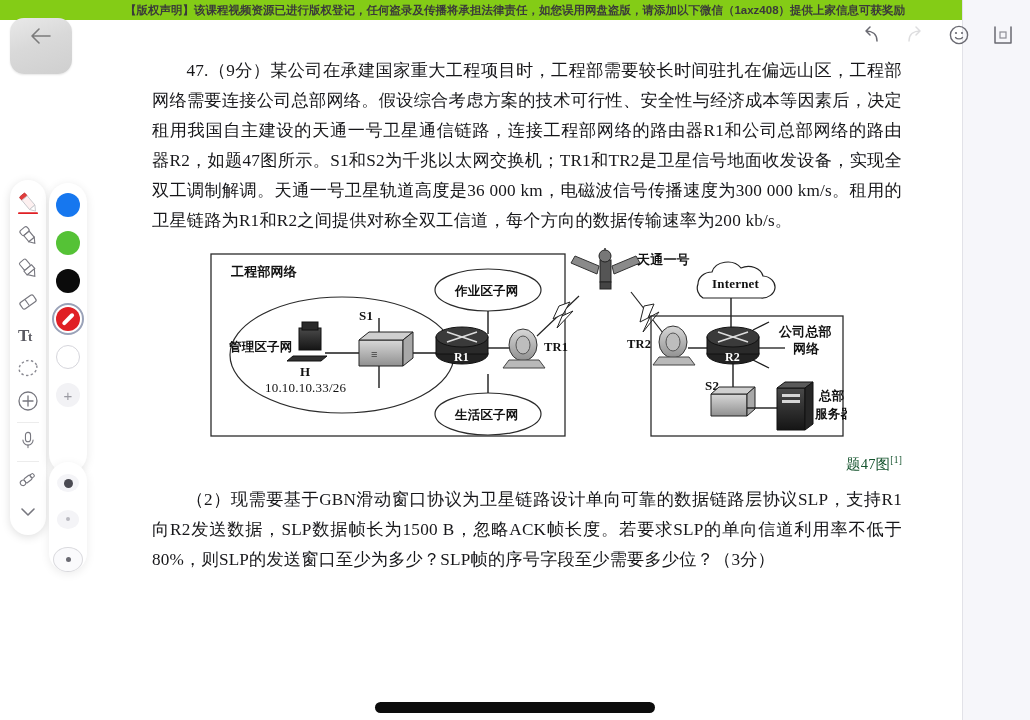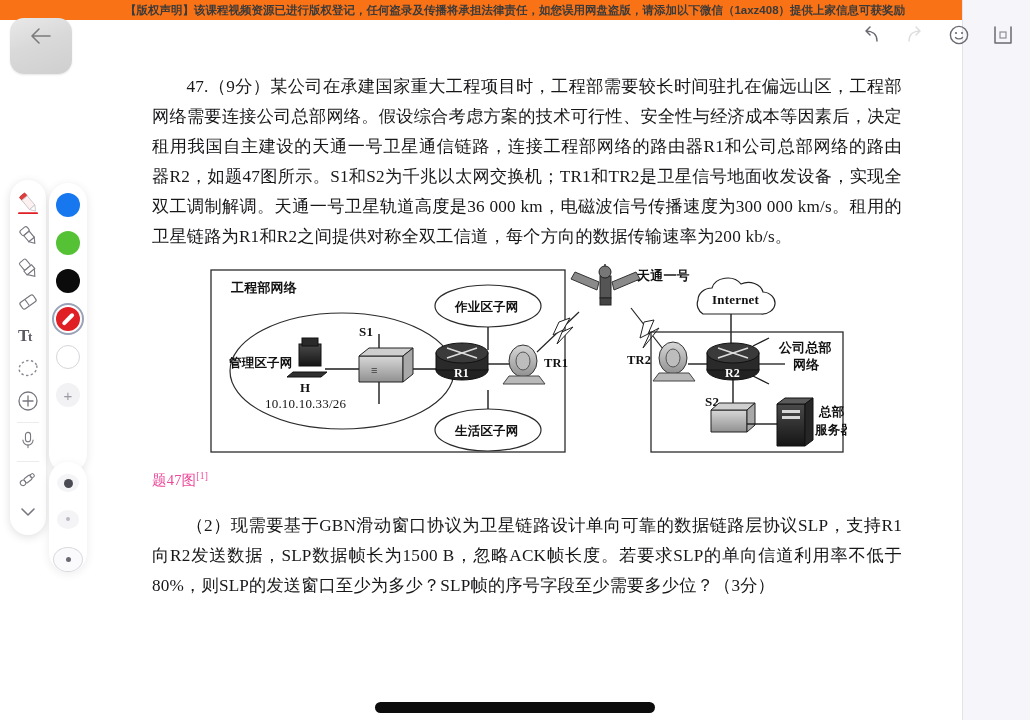--- a/index.html
+++ b/index.html
@@ -10,21 +10,21 @@
     font-family: "Liberation Serif", "DejaVu Serif", serif;
   }
   #app { position: relative; width: 1030px; height: 720px; background: #fff; }
 
   
   .banner {
     position: absolute; top: 0; left: 0; width: 1030px; height: 20px;
     display: flex; align-items: center; justify-content: center;
     font-family: "Liberation Sans", "DejaVu Sans", sans-serif;
     font-size: 11.5px; color: #3a3a3a; letter-spacing: 0px;
-    white-space: nowrap; background: #f97316;
+    white-space: nowrap; background: #84cc16;
     font-weight: 600;
   }
 
   
   .page-edge {
     position: absolute; top: 0; left: 962px; width: 68px; height: 720px;
     background: #f6f6fa; border-left: 1px solid #e2e2e8;
   }
 
   
@@ -96,26 +96,26 @@
 
   
   .doc {
     position: absolute; left: 0; top: 20px; width: 962px; height: 700px;
     background: #ffffff;
     padding: 36px 60px 0 152px;
     font-size: 17.2px; line-height: 30px; color: #17171a;
     text-align: justify;
     letter-spacing: .2px;
   }
-  .para { margin: 16px 0 0 0; text-indent: 2em; }
+  .para { margin: 0 0 0 0; text-indent: 2em; }
 
   
   .figwrap { margin: 12px 0 2px 0; display: flex; justify-content: center; }
   .figcap {
-    text-align: left; font-size: 14.5px; color: #ec4899; margin: 2px 0 6px 0;
+    text-align: right; font-size: 14.5px; color: #14532d; margin: 2px 0 6px 0;
     text-indent: 0;
   }
   .figcap sup { font-size: 9.5px; vertical-align: super; }
 
   
   .scrub {
     position: absolute; left: 375px; bottom: 7px; width: 280px; height: 11px;
     background: #0c0c0c; border-radius: 7px;
   }
 </style>

